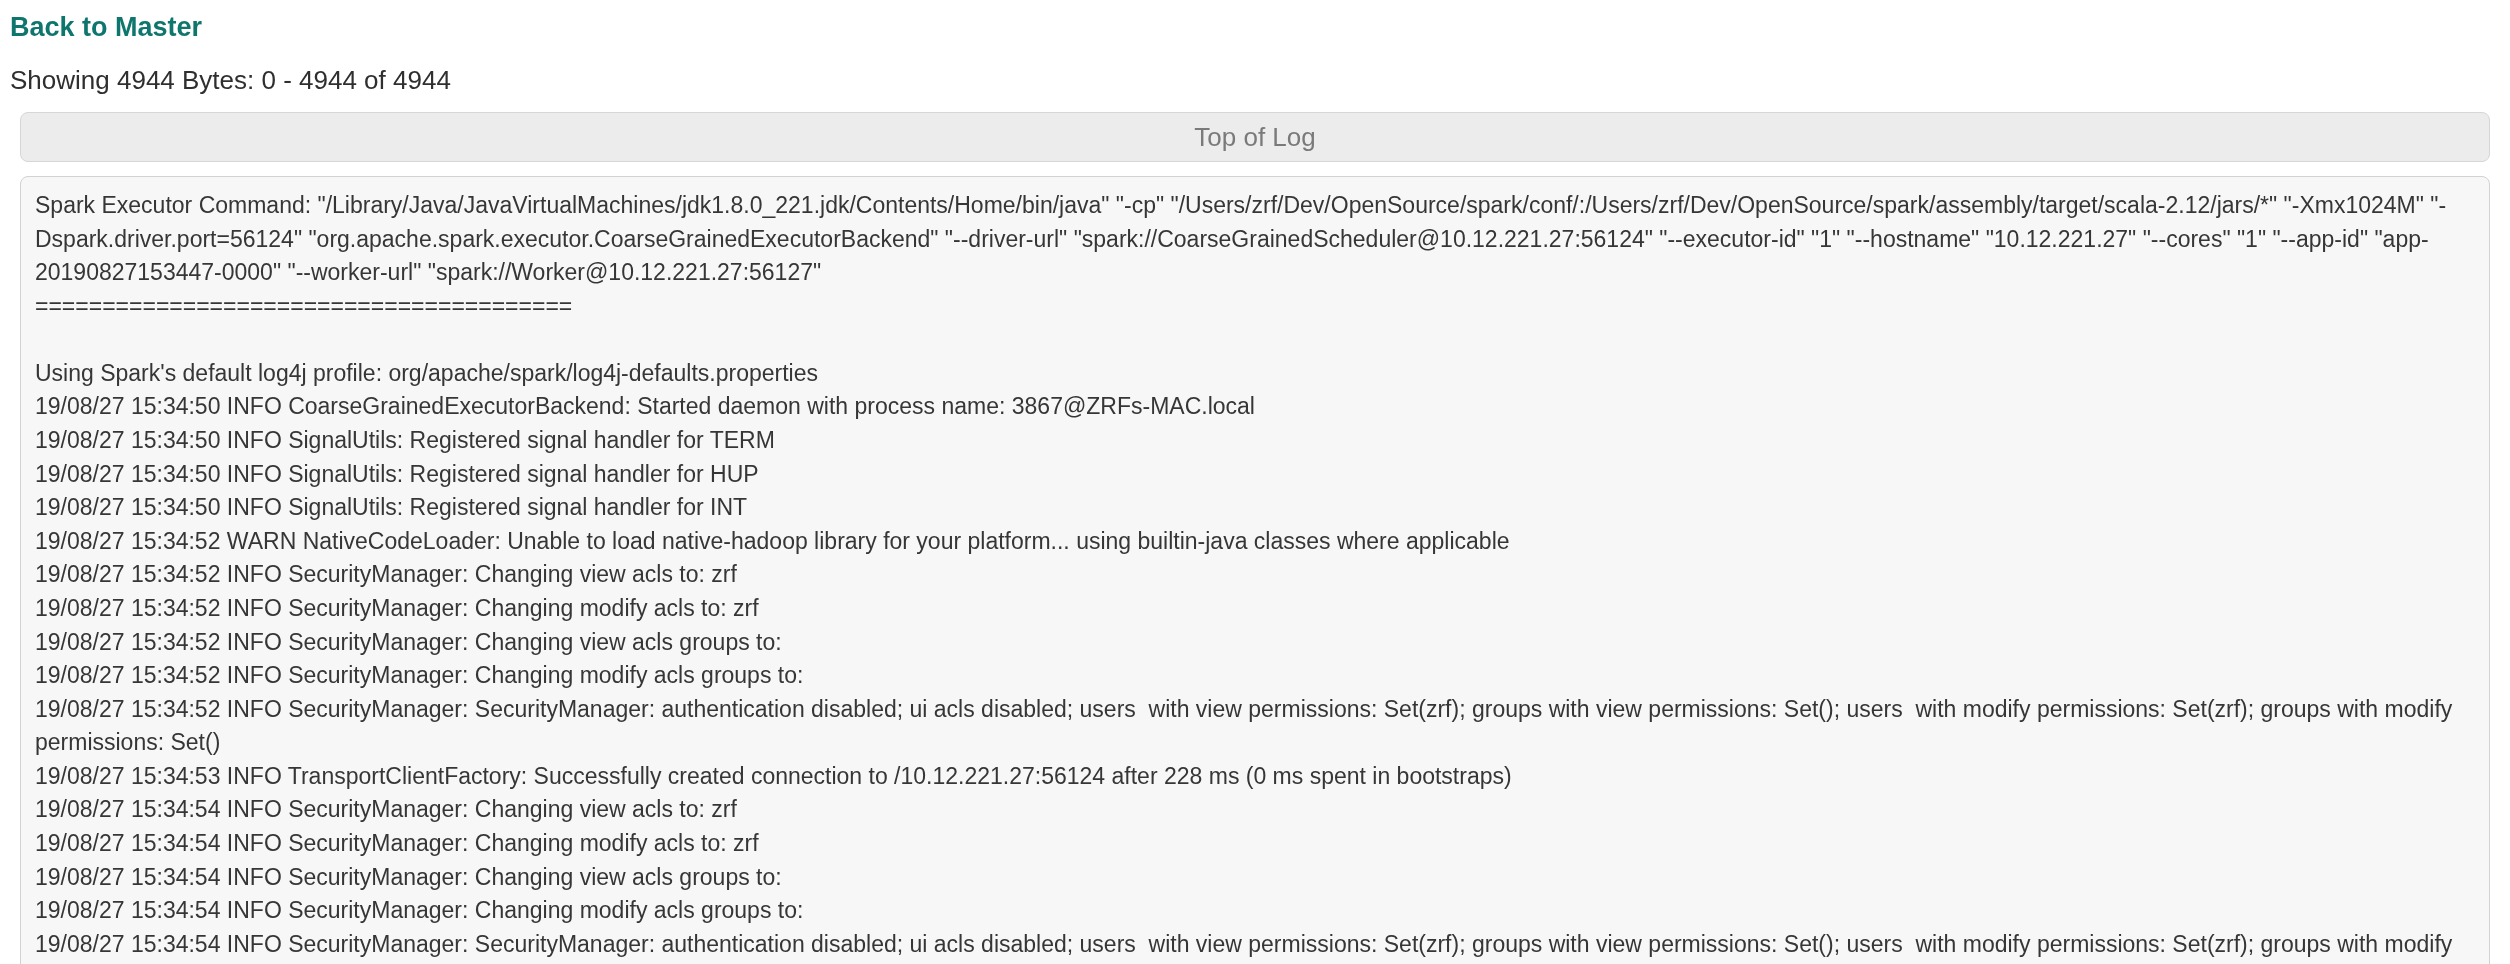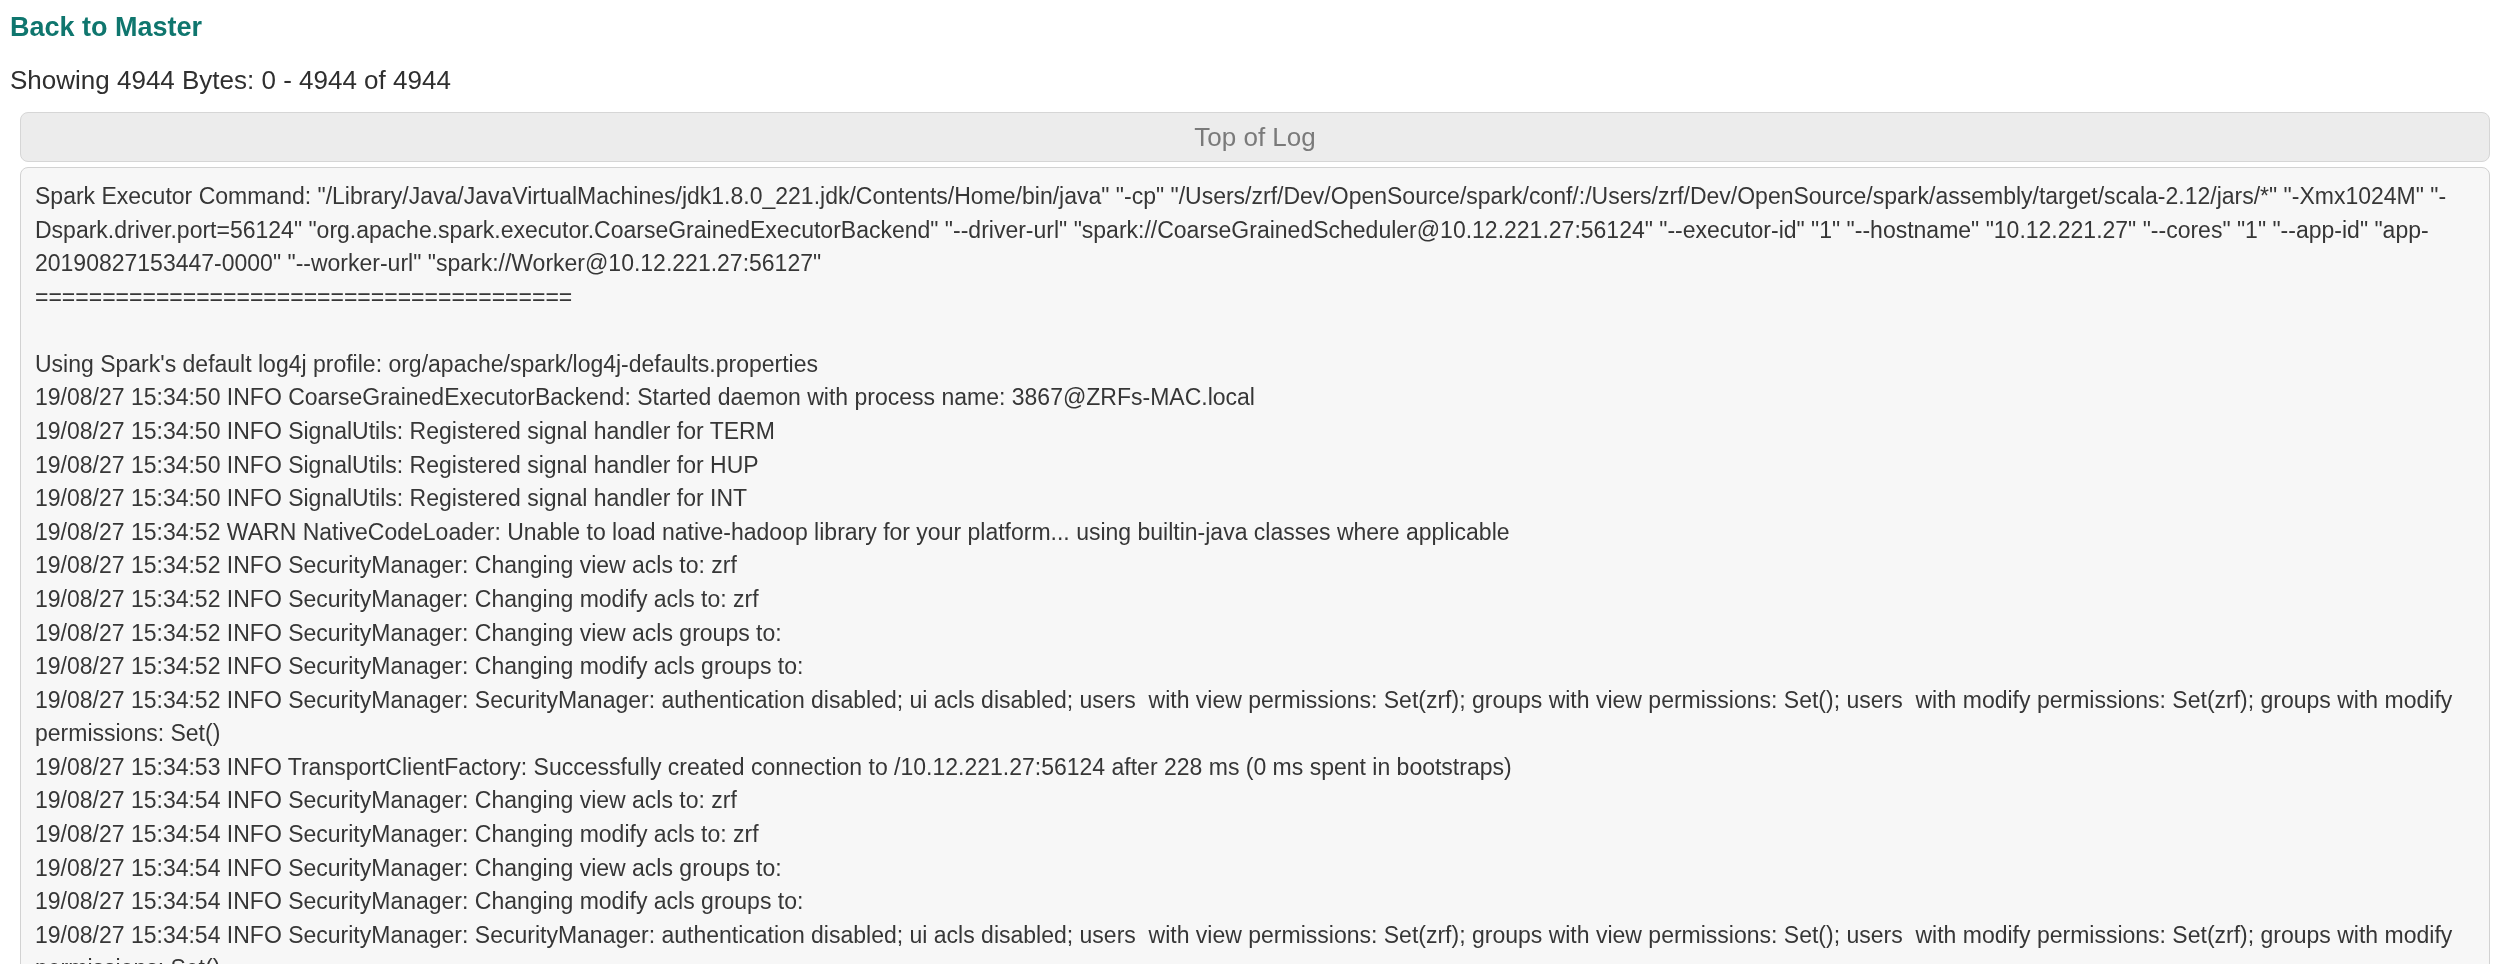--- a/index.html
+++ b/index.html
@@ -25,21 +25,21 @@
   }
 
   .byte-info {
     margin: 22px 0 0 10px;
     font-size: 26px;
     color: #2f2f2f;
   }
 
   .top-of-log {
     display: block;
-    margin: 16px 20px 5px 20px;
+    margin: 16px 20px 14px 20px;
     height: 48px;
     line-height: 48px;
     text-align: center;
     background: #ececec;
     border: 1px solid #d6d6d6;
     border-radius: 8px;
     color: #7a7a7a;
     font-size: 26px;
     text-decoration: none;
     cursor: pointer;

